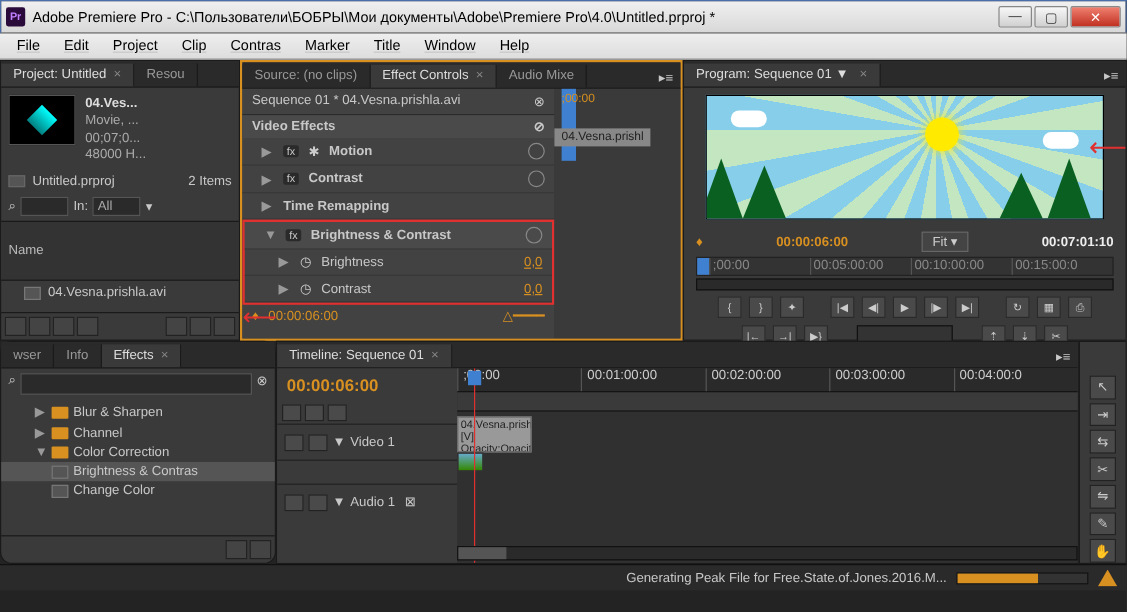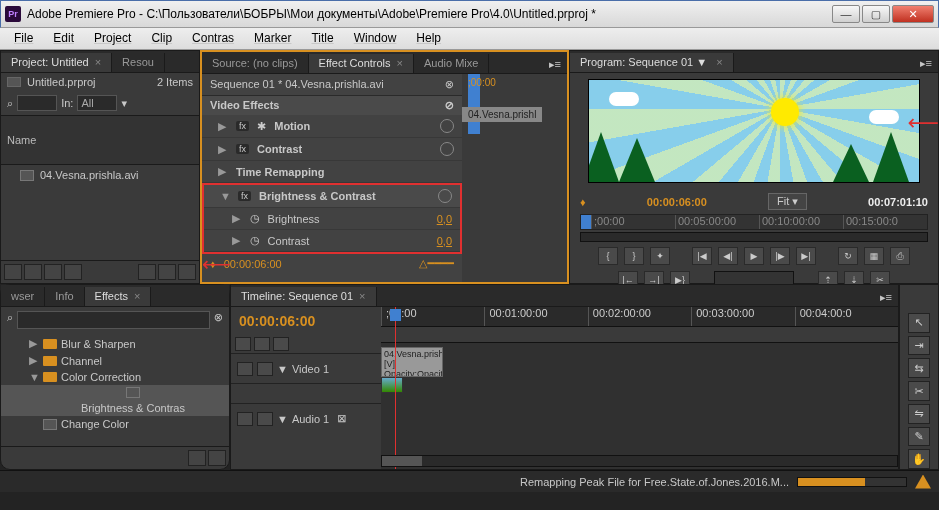--- a/index.html
+++ b/index.html
@@ -89,21 +89,21 @@
 
 .effects-panel { width: 230px; border-radius: 10px; }
 .eff-search { padding: 4px 6px; display: flex; gap: 4px; }
 .eff-search input { flex: 1; background: #2a2a2a; border: 1px solid #555; color: #aaa; padding: 2px 4px; }
 .eff-tree { padding: 2px 0; }
 .tree-row { display: flex; align-items: center; gap: 4px; padding: 2px 6px; }
 .folder { width: 14px; height: 10px; background: #d89020; border-radius: 1px; }
 .fx-item-icon { width: 14px; height: 11px; background: #555; border: 1px solid #777; }
 .tree-row.indent { padding-left: 28px; }
 .tree-row.indent2 { padding-left: 42px; }
-.tree-row.sel { background: #555; flex-direction: column; }
+.tree-row.sel { background: #555; }
 
 
 .timeline-panel { flex: 1; }
 .tl-body { display: flex; height: calc(100% - 22px); }
 .tl-left { width: 150px; background: #3a3a3a; }
 .tl-right { flex: 1; background: #303030; position: relative; }
 .tl-time { padding: 6px 8px; color: #d89020; font-weight: bold; font-size: 14px; }
 .tl-tool-row { display: flex; gap: 3px; padding: 2px 4px; }
 .track-head { height: 30px; border-top: 1px solid #222; padding: 3px 6px; display: flex; align-items: center; gap: 4px; }
 .track-btn { width: 16px; height: 14px; background: #4a4a4a; border: 1px solid #222; }
@@ -150,20 +150,31 @@
 
 <div class="workspace">
 
 <div class="top-panels">
 
   <div class="panel project-panel" style="display:flex;flex-direction:column">
     <div class="panel-tabs">
       <div class="tab active"><span>Project: Untitled</span><span class="close-x">×</span></div>
       <div class="tab">Resou</div>
     </div>
+    <div class="proj-info">
+      <div class="proj-thumb">
+            <div class="proj-diamond"></div>
+          </div>
+      <div class="proj-meta">
+        <div style="color:#ddd;font-weight:bold">04.Ves...</div>
+        <div>Movie, ...</div>
+        <div>00;07;0...</div>
+        <div>48000 H...</div>
+      </div>
+    </div>
     <div class="proj-row">
       <div class="bin-icon"></div>
       <span>Untitled.prproj</span>
       <span style="margin-left:auto">2 Items</span>
     </div>
     <div class="search-row">
       <span>⌕</span>
       <input type="text" style="">
       <span>In:</span>
       <input type="text" value="All" style="">
@@ -415,21 +426,21 @@
     <div class="tool">⇥</div>
     <div class="tool">⇆</div>
     <div class="tool">✂</div>
     <div class="tool">⇋</div>
     <div class="tool">✎</div>
     <div class="tool">✋</div>
   </div>
 </div>
 
 <div class="statusbar">
-  <span>Remapping Peak File for Free.State.of.Jones.2016.M...</span>
+  <span>Generating Peak File for Free.State.of.Jones.2016.M...</span>
   <div class="progress-bar">
         <div class="fill"></div>
       </div>
   <div class="warn-icon"></div>
 </div>
 
 </div>
 
 <div class="red-arrow-left">⟵</div>
 <div class="red-arrow-right">⟵</div>

